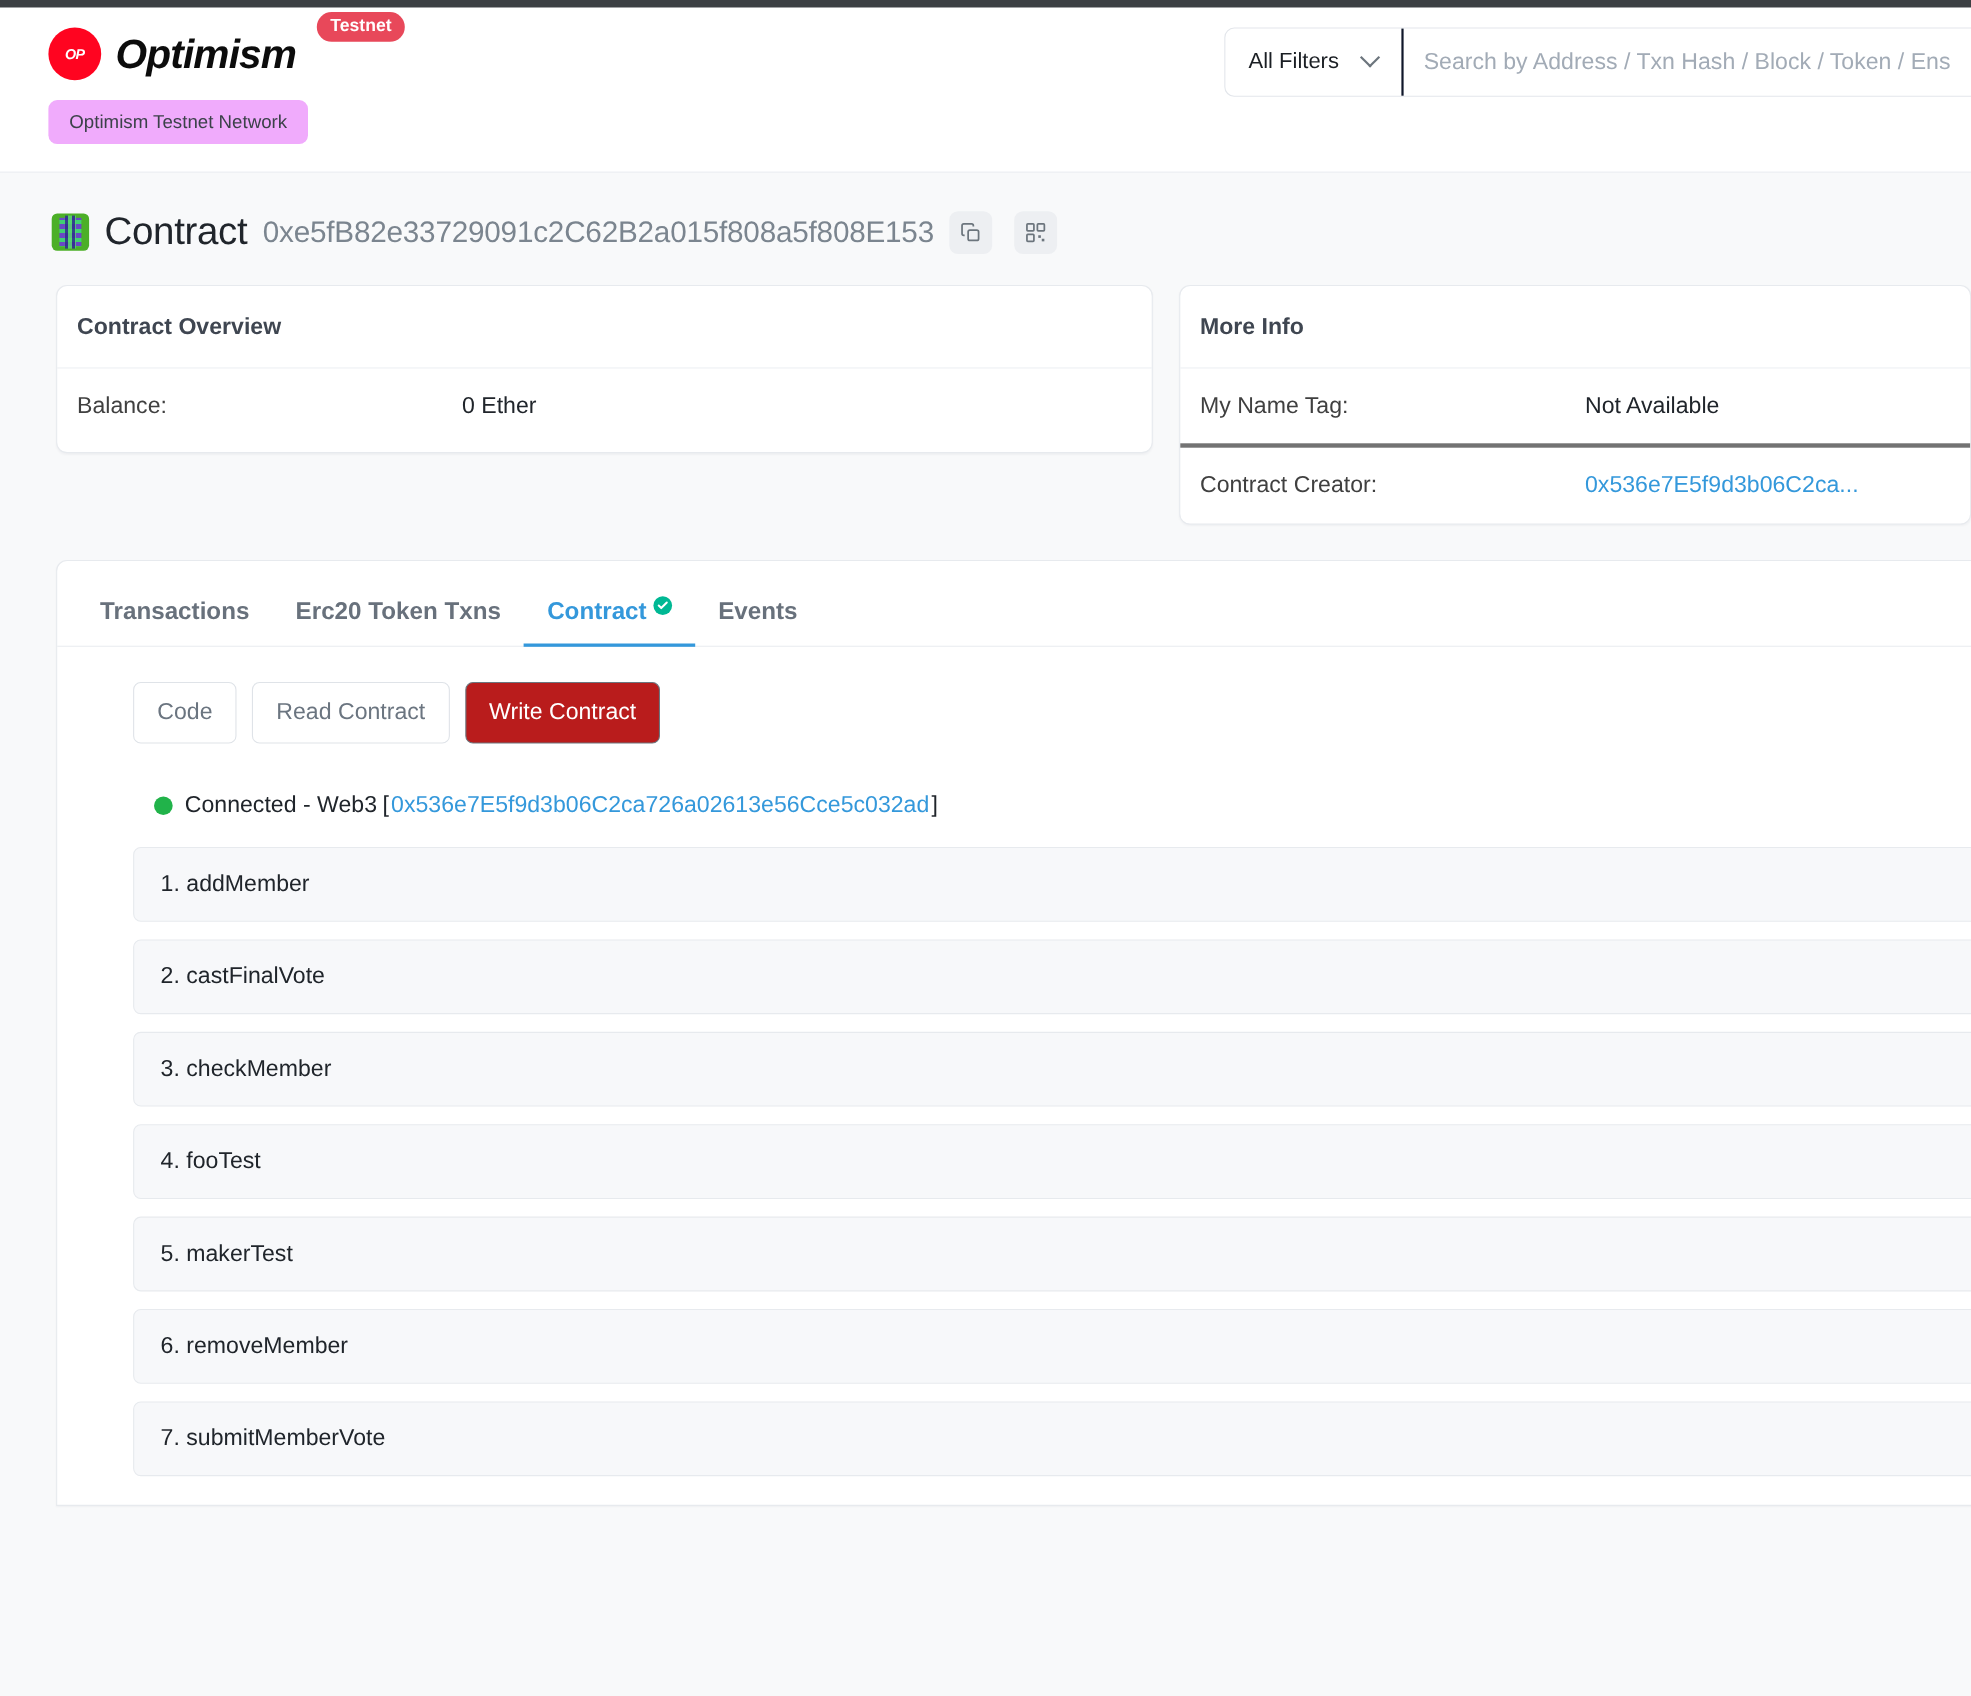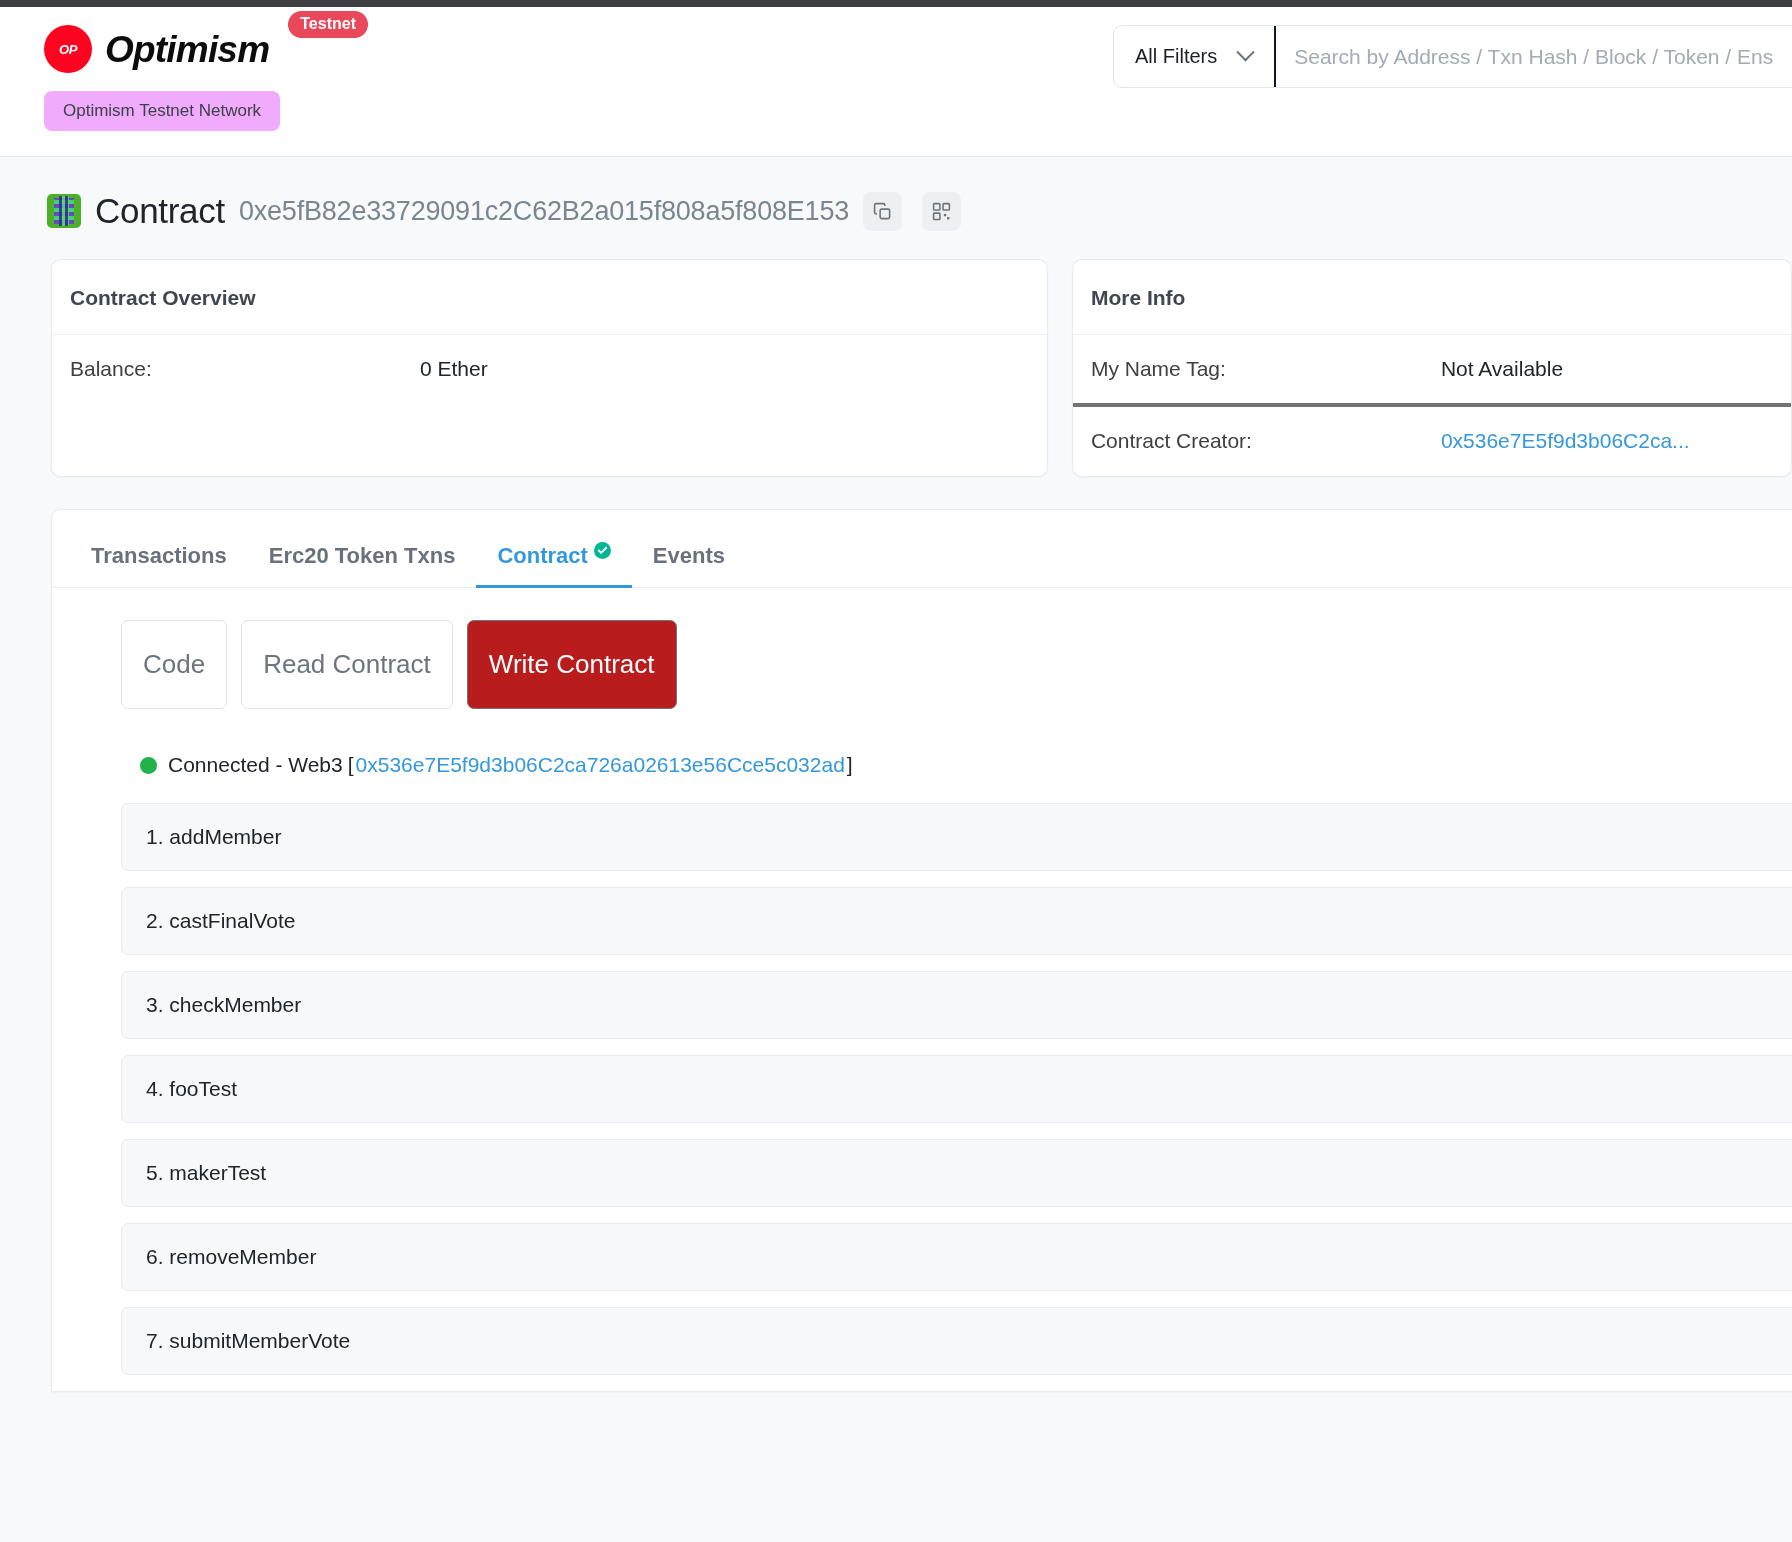--- a/index.html
+++ b/index.html
@@ -224,21 +224,21 @@
     padding: 28px 0 0 51px;
   }
 
   .card {
     background: #ffffff;
     border: 1px solid #e7eaee;
     border-radius: 10px;
     box-shadow: 0 1px 2px rgba(16,24,40,0.04);
   }
 
-  .card-overview { width: 1066px; height: 218px; }
+  .card-overview { width: 1066px; height: 153px; }
   .card-moreinfo { width: 770px; height: 218px; }
 
   .card-head {
     padding: 26px 0 24px 18px;
     border-bottom: 1px solid #edf0f3;
   }
 
   .card-title {
     font-size: 21px;
     font-weight: 700;
@@ -326,26 +326,26 @@
   .verified-check svg { display: block; }
 
   
   .subtabs {
     display: flex;
     gap: 14px;
     padding: 32px 0 0 69px;
   }
 
   .subtab {
-    font-size: 26px;
+    font-size: 21px;
     color: #6b7580;
     background: #ffffff;
     border: 1px solid #dfe3e8;
     border-radius: 7px;
-    padding: 28px 21px;
+    padding: 15px 21px;
     cursor: pointer;
     font-family: "Liberation Sans", sans-serif;
     white-space: nowrap;
   }
 
   .subtab.active {
     background: #b91c1c;
     border-color: #6c757d;
     color: #ffffff;
   }

